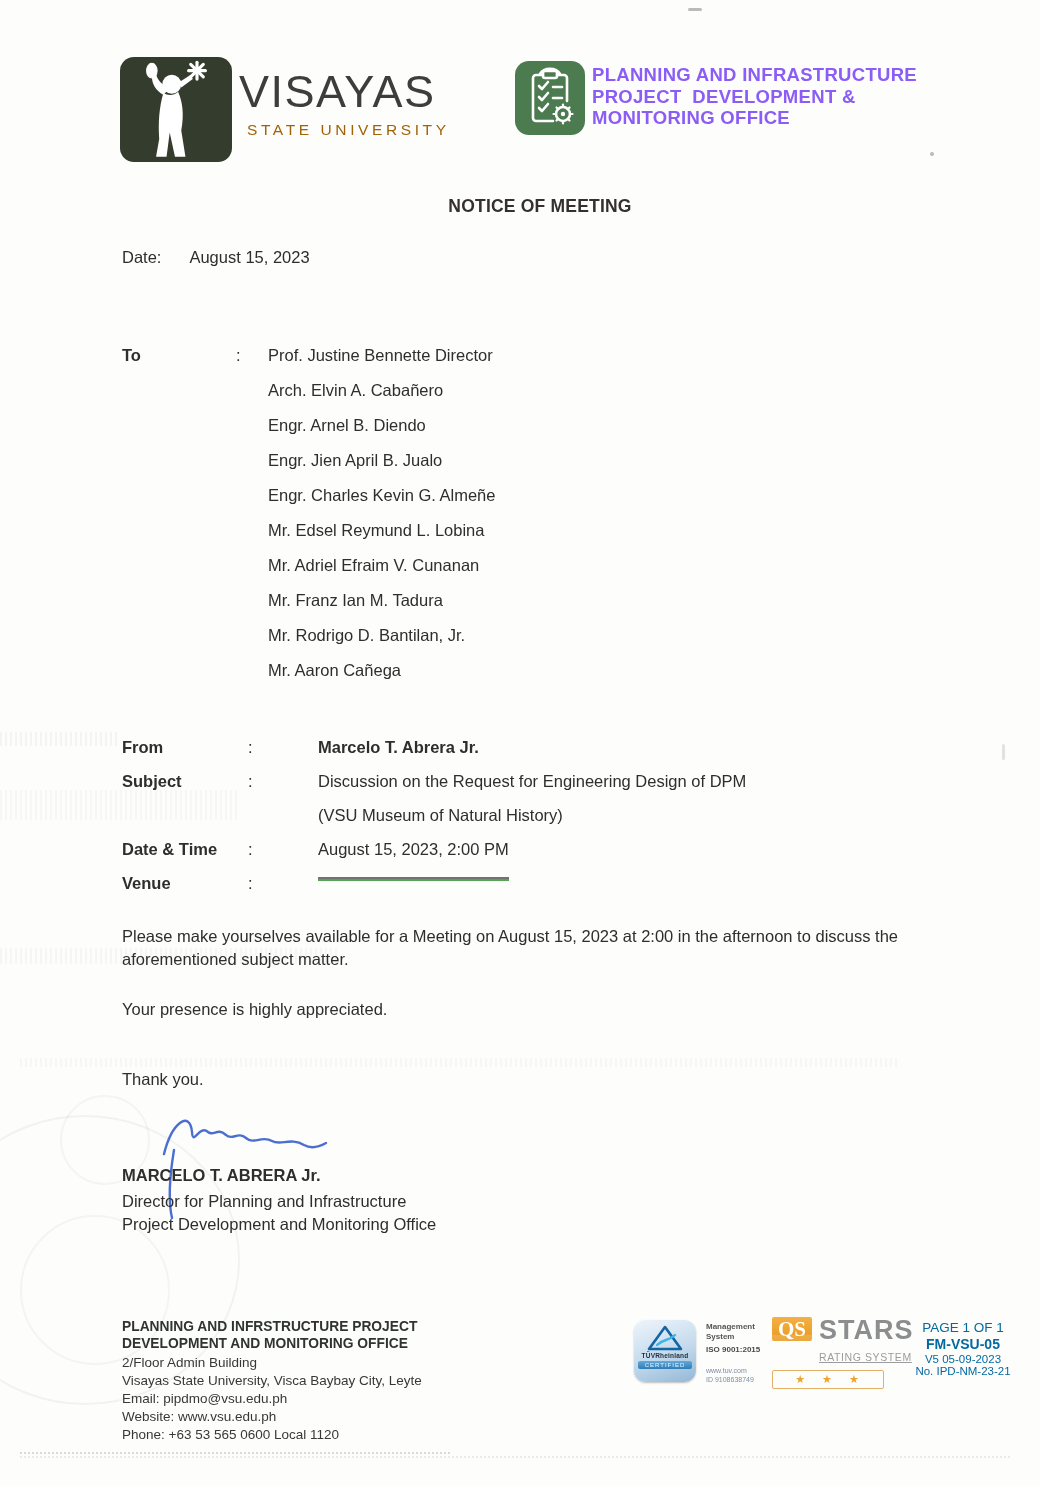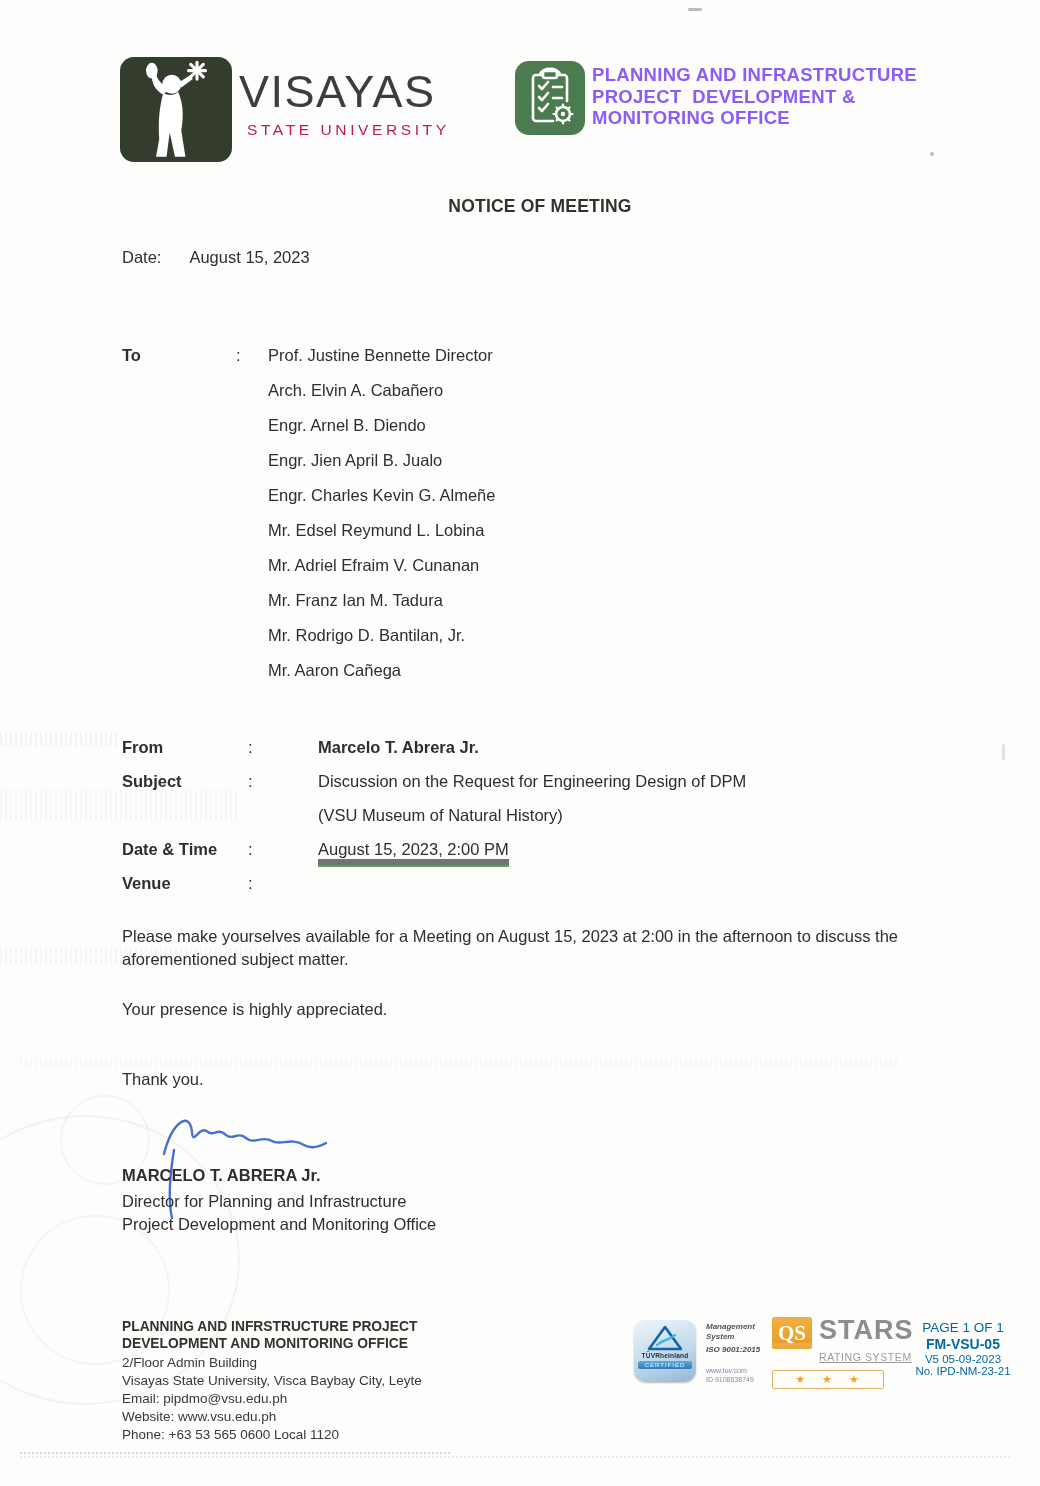--- a/index.html
+++ b/index.html
@@ -19,59 +19,59 @@
   
   .artifact{position:absolute;pointer-events:none;}
   .band{background:repeating-linear-gradient(90deg,rgba(90,90,90,.10) 0 2px,transparent 2px 5px);opacity:.55;}
   .ring{border-radius:50%;border:2px solid rgba(70,70,70,.06);}
   .speck{background:rgba(120,120,120,.5);border-radius:2px;}
   .dotline{border-top:2px dotted rgba(110,110,110,.25);}
 
   
   .vsu-logo{position:absolute;left:120px;top:57px;width:112px;height:105px;background:var(--vsu-logo-green);border-radius:14px;}
   .vsu-wordmark{position:absolute;left:239px;top:68px;font-size:45px;letter-spacing:1.5px;color:#3d3d3b;line-height:48px;}
-  .vsu-sub{position:absolute;left:247px;top:121px;font-size:15.5px;letter-spacing:3.6px;color:#be185d;}
+  .vsu-sub{position:absolute;left:247px;top:121px;font-size:15.5px;letter-spacing:3.6px;color:#a16207;}
   .office-icon{position:absolute;left:515px;top:61px;width:70px;height:74px;background:var(--office-green);border-radius:14px;}
   .office-title{position:absolute;left:592px;top:64px;font-size:18.5px;font-weight:bold;color:#8b5cf6;line-height:21.5px;letter-spacing:.3px;white-space:pre;}
 
   
   .doc-title{position:absolute;left:0;right:0;top:196px;text-align:center;font-weight:bold;font-size:17.5px;color:#33302e;transform:translateX(20px);letter-spacing:.2px;}
   .date-row{position:absolute;left:122px;top:248px;font-size:16.5px;display:flex;gap:28px;}
   .to-block{position:absolute;left:122px;top:338px;font-size:16.5px;}
   .to-row{display:grid;grid-template-columns:114px 32px auto;height:35px;line-height:35px;}
   .to-row .lbl{font-weight:bold;}
   .from-block{position:absolute;left:122px;top:730px;font-size:16.5px;}
   .f-row{display:grid;grid-template-columns:126px 70px auto;min-height:34px;line-height:34px;}
   .f-row .lbl{font-weight:bold;}
   .val-bold{font-weight:bold;}
-  .u-dbl{border-bottom:6px solid #737373;box-shadow:0 2px 0 0 var(--u-green);padding-bottom:1px;}
+  .u-dbl{border-bottom:2px solid #737373;box-shadow:0 2px 0 0 var(--u-green);padding-bottom:19px;}
   .body-par{position:absolute;left:122px;top:925px;width:822px;font-size:16.5px;line-height:23px;}
   .closing-1{position:absolute;left:122px;top:1000px;font-size:16.5px;}
   .closing-2{position:absolute;left:122px;top:1070px;font-size:16.5px;}
 
   .signature{position:absolute;left:138px;top:1106px;width:195px;height:118px;}
   .sig-name{position:absolute;left:122px;top:1166px;font-size:16.5px;font-weight:bold;}
   .sig-title{position:absolute;left:122px;top:1190px;font-size:16.5px;line-height:23px;}
 
   
   .footer-office{position:absolute;left:122px;top:1318px;font-size:13.8px;font-weight:bold;line-height:17px;color:#30342f;}
   .footer-address{position:absolute;left:122px;top:1354px;font-size:13.5px;line-height:18px;color:#383838;}
 
   .tuv{position:absolute;left:634px;top:1320px;width:62px;height:62px;border-radius:12px;
        background:linear-gradient(160deg,#eef5fb 0%,#c3d9ec 55%,#93b8d6 100%);
        box-shadow:0 1px 2px rgba(0,0,0,.25);display:flex;flex-direction:column;align-items:center;}
   .tuv-brand{font-size:6.5px;font-weight:bold;color:#1d2b38;margin-top:1px;letter-spacing:.2px;}
   .tuv-cert{font-size:6px;color:#eaf4fb;background:linear-gradient(#63a9d8,#2e7cb8);border-radius:2px;padding:1px 7px;margin-top:2px;letter-spacing:1px;}
-  .tuv-cap{position:absolute;left:706px;top:1322px;font-size:8px;line-height:10px;color:#555;font-weight:bold;font-style:italic;}
+  .tuv-cap{position:absolute;left:706px;top:1322px;font-size:8px;line-height:10px;color:#555;font-weight:bold;}
   .tuv-cap .iso{font-weight:bold;color:#4a4a4a;}
   .tuv-small{position:absolute;left:706px;top:1366px;font-size:7px;line-height:9px;color:#7d8ea4;}
 
   .qs{position:absolute;left:772px;top:1317px;}
   .qs-top{display:flex;align-items:flex-start;gap:7px;}
-  .qs-badge{width:40px;height:32px;background:linear-gradient(#f3b045,#e89a1f);color:#fff;font-family:"Liberation Serif",serif;font-size:21px;font-weight:bold;display:flex;align-items:center;justify-content:center;border-radius:2px;box-shadow:inset 0 -6px 0 rgba(255,255,255,.15);}
+  .qs-badge{width:40px;height:24px;background:linear-gradient(#f3b045,#e89a1f);color:#fff;font-family:"Liberation Serif",serif;font-size:21px;font-weight:bold;display:flex;align-items:center;justify-content:center;border-radius:2px;box-shadow:inset 0 -6px 0 rgba(255,255,255,.15);}
   .qs-stars-word{font-size:27px;font-weight:bold;color:#8b8d8f;letter-spacing:1px;line-height:26px;}
   .qs-rating{font-size:10.5px;color:#9a9c9e;letter-spacing:.6px;margin-top:8px;text-decoration:underline;}
   .stars-box{margin-top:7px;width:112px;border:1px solid #e3b066;border-radius:2px;text-align:center;font-size:11px;color:var(--qs-orange);padding:2px 0;letter-spacing:2px;}
 
   .page-info{position:absolute;left:888px;top:1320px;width:150px;text-align:center;color:#0369a1;}
   .pi-page{font-size:13.5px;}
   .pi-form{font-size:14px;font-weight:bold;margin-top:1px;}
   .pi-ver{font-size:11.5px;margin-top:1px;}
   .pi-no{font-size:11.5px;}
 

